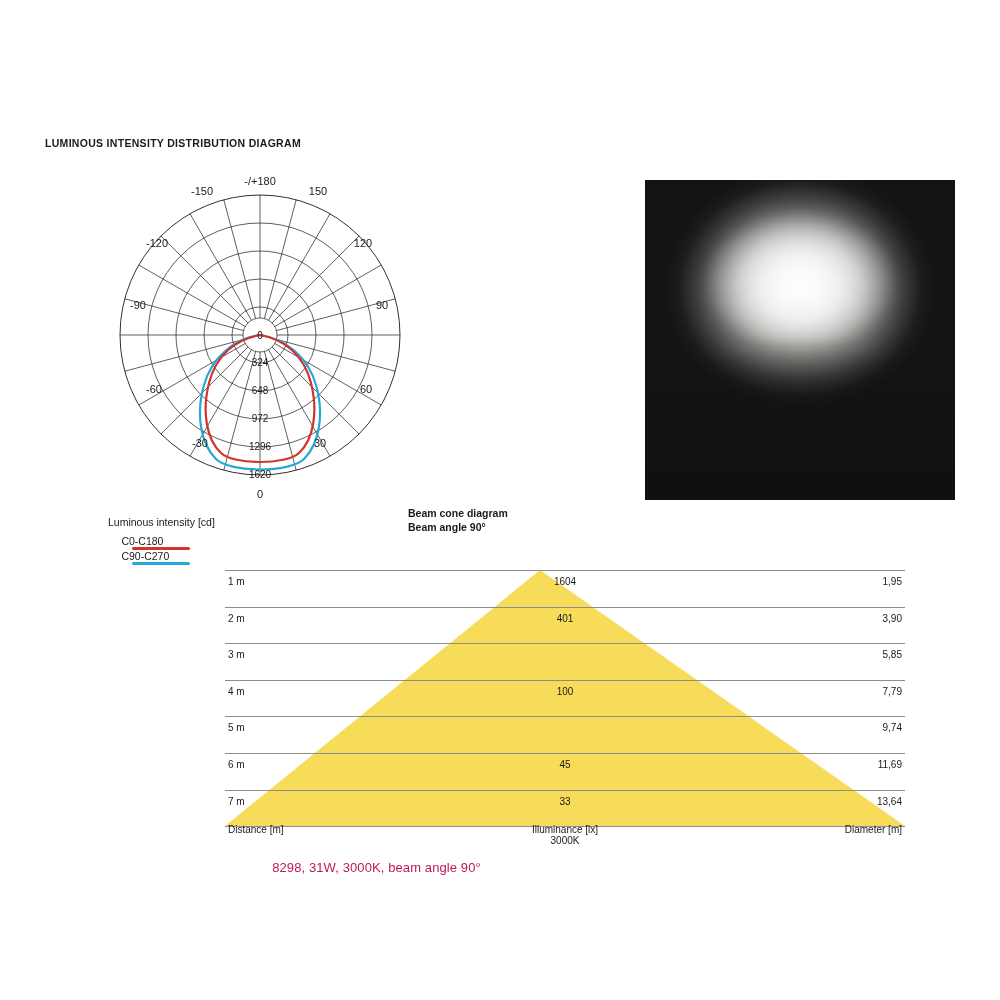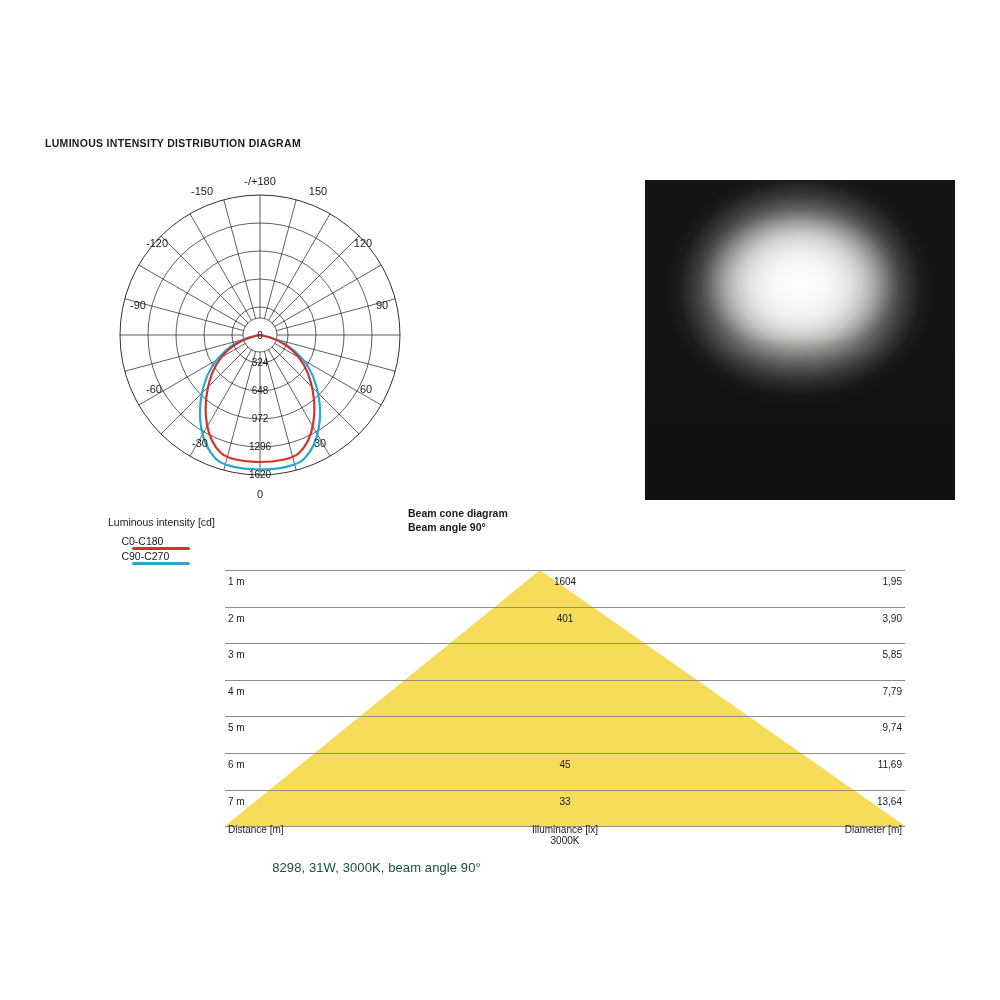--- a/index.html
+++ b/index.html
@@ -155,21 +155,21 @@
   }
   #beam-footer .f-right { position: absolute; right: 3px; top: 0; margin-left: 24px; }
 
   #caption {
     position: absolute;
     left: 0;
     top: 860px;
     width: 923px;
     text-align: center;
     font-size: 13px;
-    color: #14532d;
+    color: #be185d;
     letter-spacing: 0.1px;
   }
   
   #caption .cap-inner {
     display: inline-block;
     transform: translateX(-85px);
   }
 </style>
 </head>
 <body>
@@ -296,20 +296,21 @@
     <div class="diam">3,90</div>
   </div>
   <div class="beam-row" style="top:73.2px;">
     <div class="rule"></div>
     <div class="dist">3 m</div>
     <div class="diam">5,85</div>
   </div>
   <div class="beam-row" style="top:109.8px;">
     <div class="rule"></div>
     <div class="dist">4 m</div>
+    <div class="lux">100</div>
     <div class="diam">7,79</div>
   </div>
   <div class="beam-row" style="top:146.4px;">
     <div class="rule"></div>
     <div class="dist">5 m</div>
     <div class="diam">9,74</div>
   </div>
   <div class="beam-row" style="top:183px;">
     <div class="rule"></div>
     <div class="dist">6 m</div>

